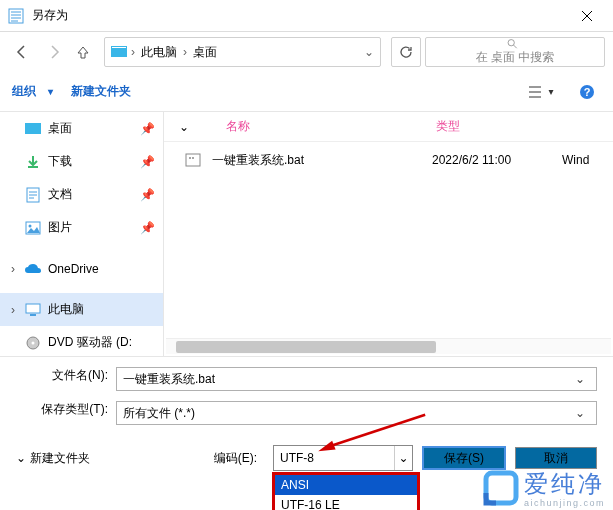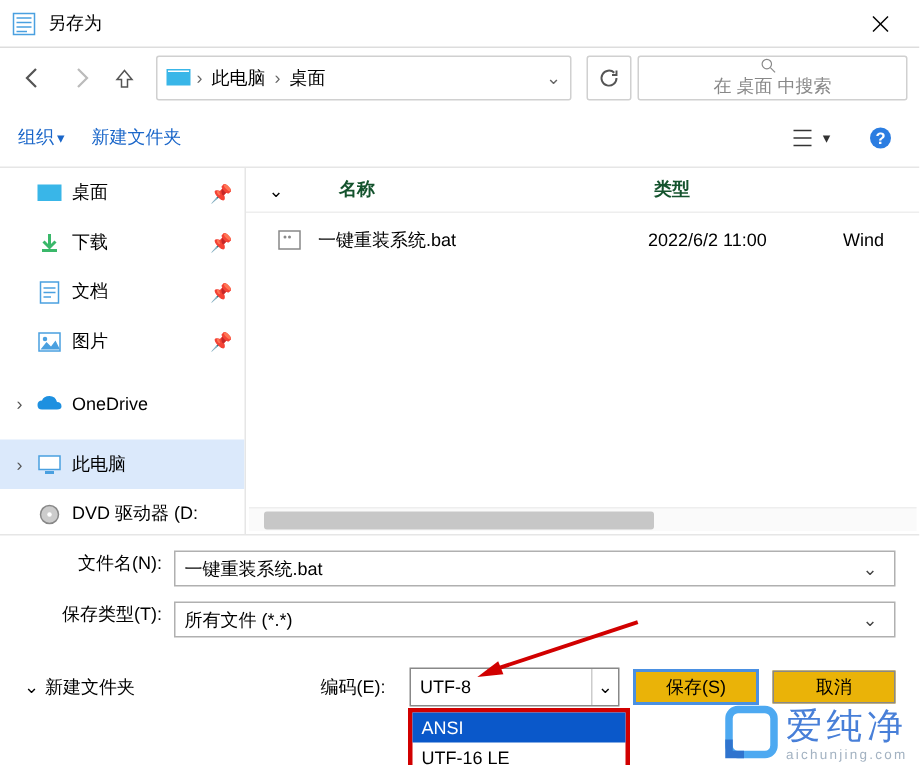--- a/index.html
+++ b/index.html
@@ -12,33 +12,33 @@
 .navbar { height: 40px; display: flex; align-items: center; padding: 4px 8px; gap: 4px; }
 .nav-btn { width: 28px; height: 28px; display: flex; align-items: center; justify-content: center; color: #555; }
 .breadcrumb { flex: 1; height: 30px; border: 1px solid #d0d0d0; display: flex; align-items: center; padding: 0 4px; margin: 0 6px; border-radius: 2px; }
 .bc-icon { width: 20px; height: 18px; display: flex; align-items: center; justify-content: center; }
 .bc-seg { padding: 0 4px; }
 .bc-chev { color: #666; padding: 0 2px; }
 .refresh-btn { width: 30px; height: 30px; border: 1px solid #d0d0d0; display: flex; align-items: center; justify-content: center; border-radius: 2px; }
 .searchbox { width: 180px; height: 30px; border: 1px solid #d0d0d0; display: flex; align-items: center; padding: 0 6px; color: #888; border-radius: 2px; flex-direction: column; }
 .searchbox svg { margin-right: 6px; }
 .toolbar { height: 40px; display: flex; align-items: center; padding: 0 12px; gap: 18px; border-bottom: 1px solid #e6e6e6; }
-.tb-link { color: #1a66c9; display: flex; align-items: center; gap: 2px; }
+.tb-link { color: #1a66c9; display: flex; align-items: center; gap: 12px; font-weight: bold; }
 .tb-spacer { flex: 1; }
 .tb-icon { width: 28px; height: 28px; display: flex; align-items: center; justify-content: center; color: #333; }
 .main { display: flex; height: 245px; border-bottom: 1px solid #e6e6e6; }
 .sidebar { width: 164px; border-right: 1px solid #e6e6e6; overflow: hidden; }
 .sb-item { height: 33px; display: flex; align-items: center; padding-left: 8px; gap: 6px; }
 .sb-item.selected { background: #dbe9fb; }
 .sb-icon { width: 18px; height: 18px; display: flex; align-items: center; justify-content: center; }
 .sb-pin { margin-left: auto; margin-right: 8px; color: #666; }
 .sb-expand { width: 10px; display: inline-flex; justify-content: center; color: #555; }
 .filepane { flex: 1; display: flex; flex-direction: column; overflow: hidden; }
 .columns { height: 30px; display: flex; align-items: center; border-bottom: 1px solid #eee; font-size: 12px; padding-left: 8px; }
-.col { color: #14532d; font-weight: bold; }
+.col { color: #ec4899; }
 .col.name { width: 240px; padding-left: 30px; }
 .col.date { width: 130px; }
 .col.type { flex: 1; }
 .filelist { flex: 1; }
 .filerow { height: 36px; display: flex; align-items: center; padding-left: 18px; }
 .filerow .fi { width: 22px; display: flex; justify-content: center; }
 .filerow .fn { width: 228px; padding-left: 8px; }
 .filerow .fd { width: 130px; }
 .filerow .ft { flex: 1; }
 .hscroll { height: 16px; border-top: 1px solid #eee; position: relative; background: #fafafa; margin: 0 2px 2px 2px; }
@@ -47,21 +47,21 @@
 .field-row { display: flex; align-items: flex-start; margin-bottom: 10px; }
 .field-row .lbl { width: 100px; text-align: right; padding-right: 8px; }
 .field-row .ctl { flex: 1; height: 24px; border: 1px solid #b0b0b0; display: flex; align-items: center; padding: 0 6px; }
 .field-row .dd { width: 20px; text-align: center; color: #444; }
 .actions { display: flex; align-items: center; padding: 4px 16px 8px 16px; gap: 10px; position: relative; }
 .hide-link { display: flex; align-items: center; gap: 4px; }
 .enc-lbl { margin-left: auto; padding-right: 6px; }
 .enc-combo { width: 140px; height: 26px; border: 1px solid #888; display: flex; align-items: center; position: relative; }
 .enc-combo .val { flex: 1; padding: 0 6px; }
 .enc-combo .dd { width: 18px; display: flex; justify-content: center; border-left: 1px solid #ccc; height: 100%; align-items: center; }
-.btn { width: 82px; height: 22px; border: 1px solid #888; display: flex; align-items: center; justify-content: center; background: #eab308; }
+.btn { width: 82px; height: 22px; border: 1px solid #888; display: flex; align-items: center; justify-content: center; background: #0369a1; }
 .btn.primary { outline: 2px solid #4a90e2; outline-offset: -1px; }
 .dropdown { position: absolute; top: 26px; left: -2px; width: 148px; border: 3px solid #d10000; background: #fff; z-index: 10; }
 .dropdown .opt { height: 20px; padding: 0 6px; display: flex; align-items: center; font-size: 12px; }
 .dropdown .opt.sel { background: #0a58ca; color: #fff; }
 .arrow { position: absolute; width: 130px; height: 40px; pointer-events: none; }
 .watermark { position: absolute; right: 8px; bottom: 2px; display: flex; align-items: center; gap: 4px; color: #3572d4; opacity: 0.9; }
 .wm-cn { font-size: 24px; letter-spacing: 3px; color: #3572d4; }
 .wm-en { font-size: 9px; color: #9ab; letter-spacing: 1.5px; margin-top: -2px; }
 </style>
 </head>

